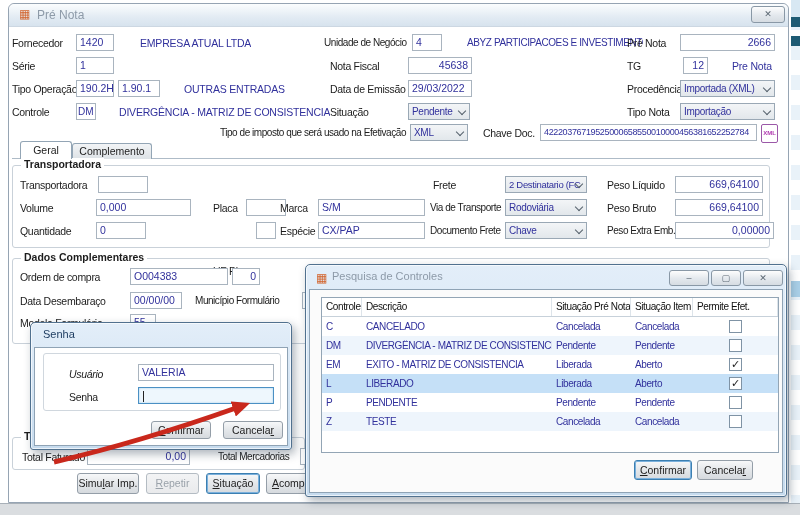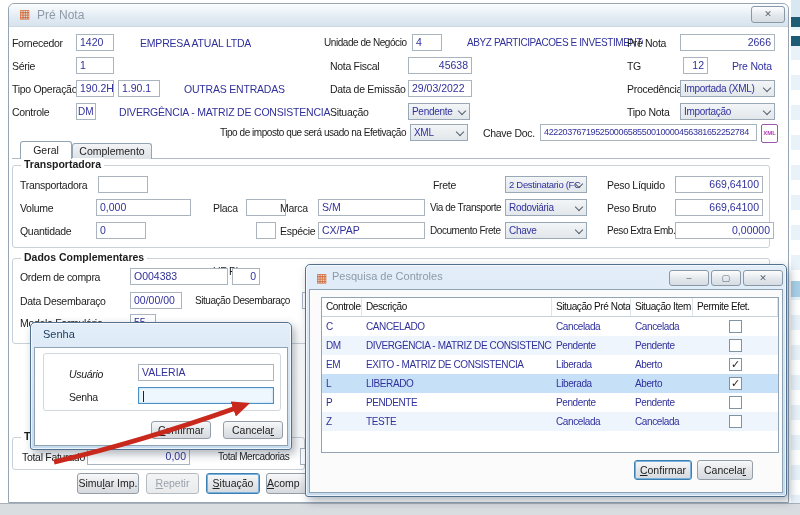--- a/index.html
+++ b/index.html
@@ -36,21 +36,21 @@
        border-radius:3px 3px 0 0;text-align:center;font-size:10.5px;}
   .tab.active{background:#fff;z-index:2;}
   .tab.inactive{background:linear-gradient(#f2f4f6,#dde2e6);}
   .tabline{position:absolute;height:1px;background:#aebbc7;}
   
   .btn{position:absolute;box-sizing:border-box;background:linear-gradient(#f7f8f9,#e4e7ea 50%,#d6dade);
        border:1px solid #949ea8;border-radius:3px;text-align:center;font-size:10.5px;color:#222;
        line-height:18px;cursor:default;white-space:nowrap;overflow:hidden;}
   .btn.disabled{color:#9aa2aa;background:linear-gradient(#f3f4f5,#e9eaec);border-color:#b4bcc3;}
   .btn.focused{border:1px solid #3c7fb1;box-shadow:inset 0 0 0 1px #7ab0dc;}
-  .btn.left{text-align:left;}
+  .btn.left{text-align:left;padding-left:5px;}
   
   .dlg{position:absolute;box-sizing:border-box;border:1px solid #51718f;border-radius:5px 5px 3px 3px;
        background:linear-gradient(#e3eef9,#c6dbee);box-shadow:3px 4px 10px rgba(20,40,60,.35),
        inset 0 0 0 1px rgba(255,255,255,.65);}
   .dlg-ttl{position:absolute;top:5px;font-size:11px;white-space:nowrap;}
   .dlg-client{position:absolute;left:3px;right:3px;top:24px;bottom:3px;background:#fbfbfb;
               border:1px solid #8fa3b5;box-sizing:border-box;}
   
   .grid{position:absolute;background:#fff;border:1px solid #93a5b5;box-sizing:border-box;overflow:hidden;}
   .grow{display:flex;height:19px;align-items:center;}
@@ -190,21 +190,21 @@
   <div class="inp num" style="left:675px;top:222px;width:99px;">0,00000</div>
 
   <div class="grp" style="left:12px;top:258px;width:758px;height:86px;">
     <span class="grp-lbl">Dados Complementares</span>
   </div>
   <span class="lbl" style="left:20px;top:271px;">Ordem de compra</span>
   <div class="inp" style="left:130px;top:268px;width:98px;">O004383</div>
   <div class="inp num" style="left:232px;top:268px;width:28px;">0</div>
   <span class="lbl" style="left:20px;top:295px;">Data Desembaraço</span>
   <div class="inp" style="left:130px;top:292px;width:52px;">00/00/00</div>
-  <span class="lbl sm" style="left:195px;top:295px;">Situação Desembaraço</span>
+  <span class="lbl sm" style="left:195px;top:295px;">Município Formulário</span>
   <div class="inp" style="left:302px;top:292px;width:40px;"></div>
   <span class="lbl" style="left:20px;top:317px;">Modelo Formulário</span>
   <div class="inp" style="left:130px;top:314px;width:26px;">55</div>
 
   <div class="grp" style="left:12px;top:437px;width:293px;height:33px;">
     <span class="grp-lbl">T</span>
   </div>
   <span class="lbl" style="left:22px;top:451px;">Total Faturado</span>
   <div class="inp num" style="left:87px;top:448px;width:103px;">0,00</div>
   <span class="lbl sm" style="left:218px;top:451px;">Total Mercadorias</span>

